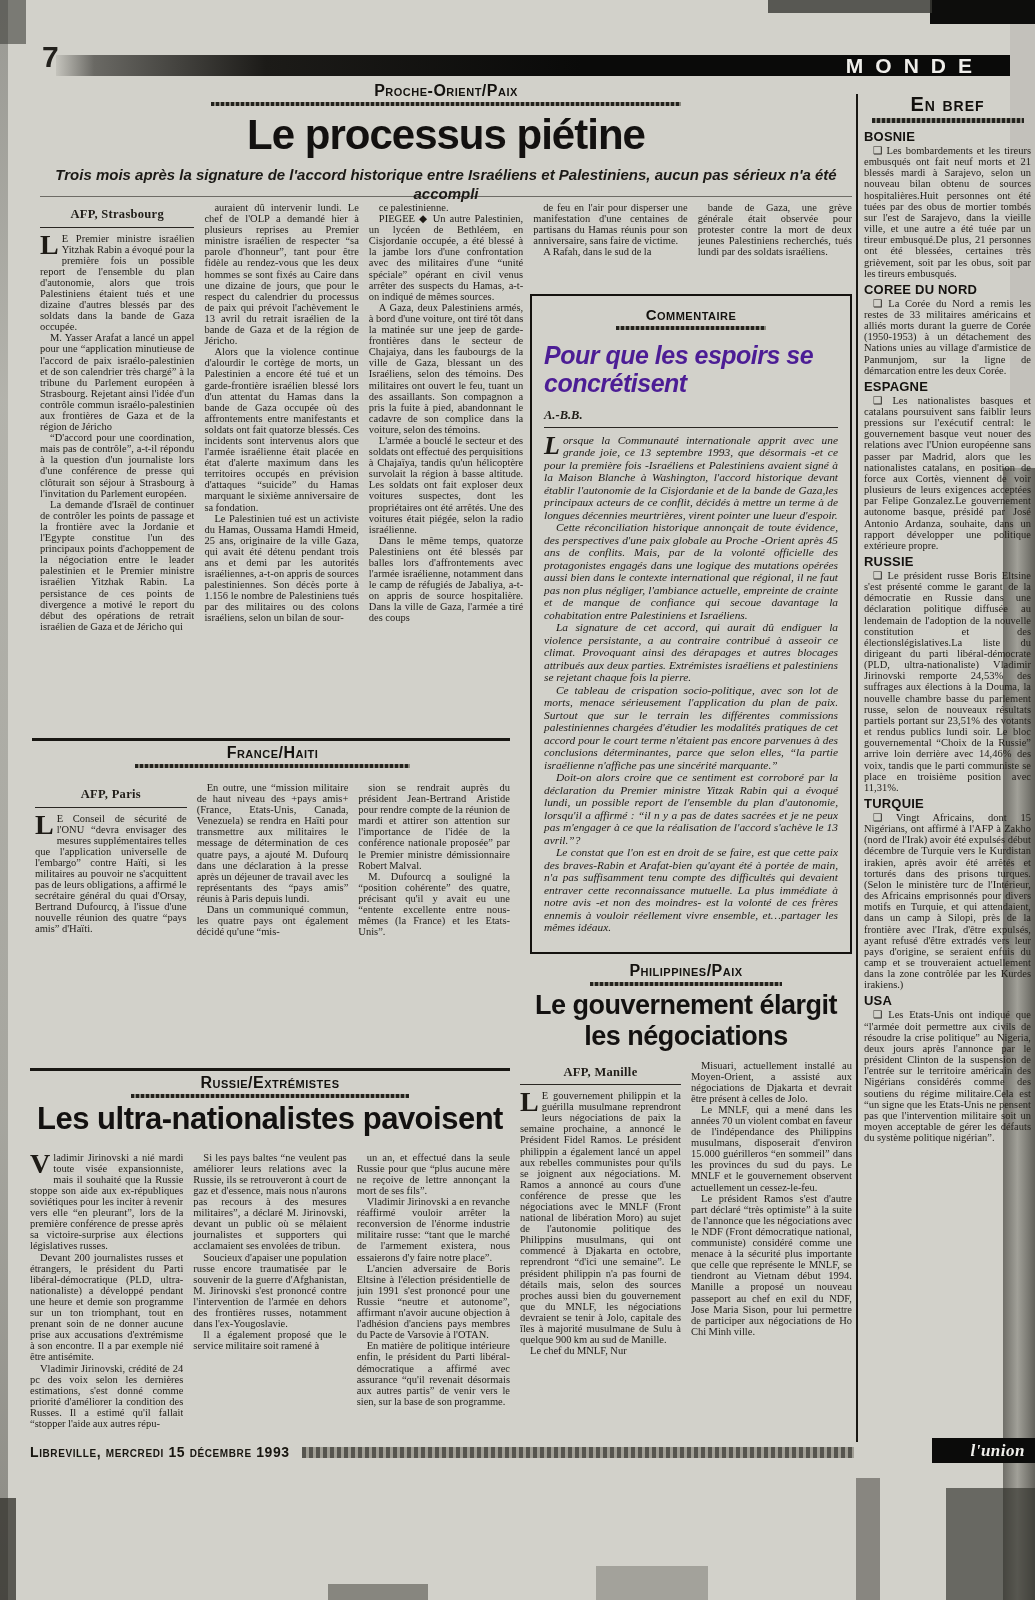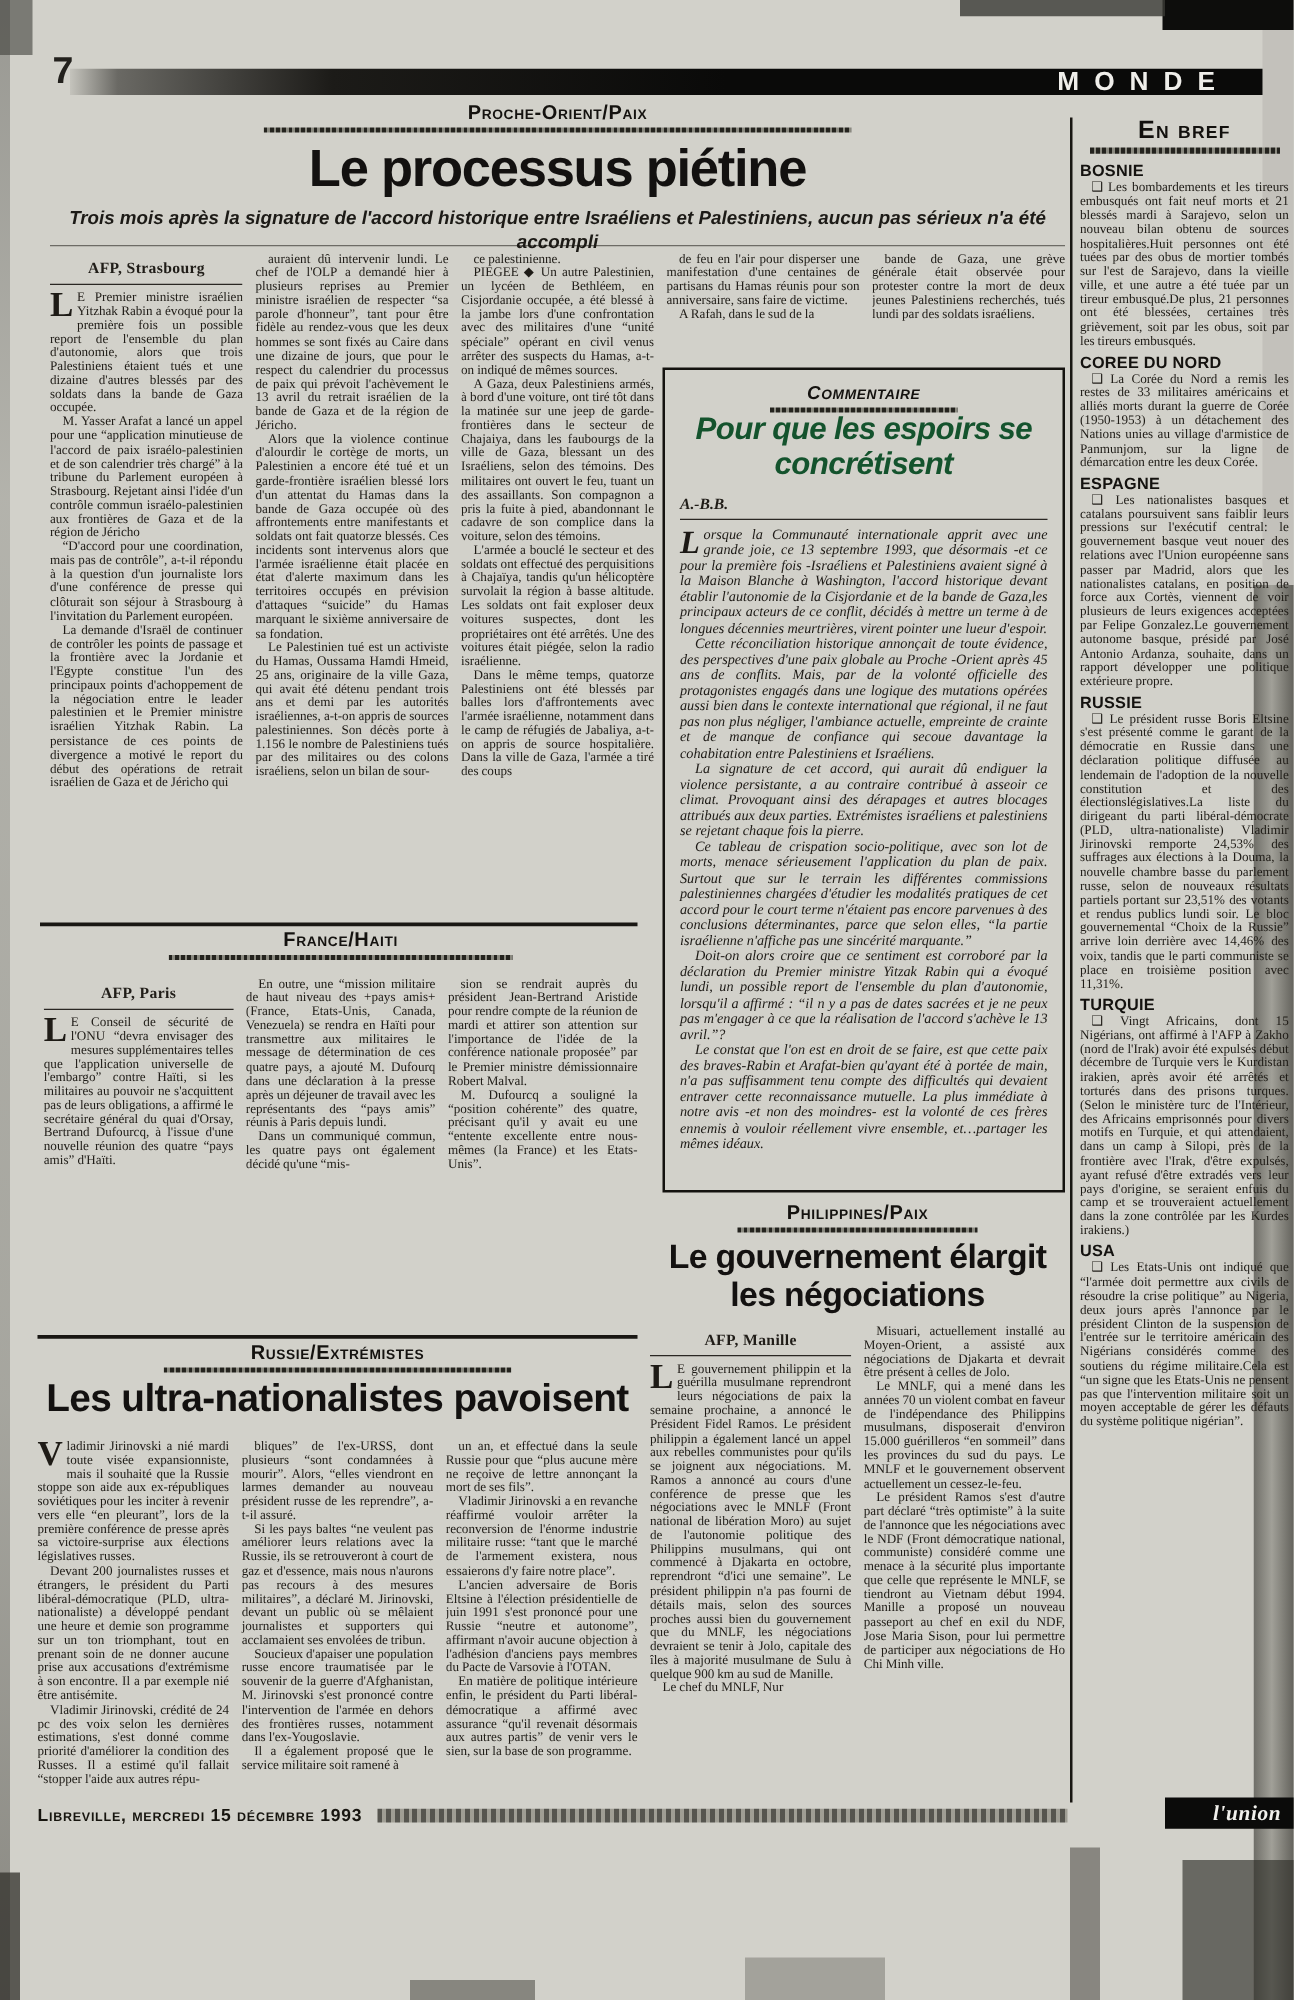--- a/index.html
+++ b/index.html
@@ -40,24 +40,24 @@
   .dc p:first-child::first-letter{float:left;font-size:28px;line-height:22px;padding:1px 3px 0 0;font-weight:700}
   .rule{position:absolute;background:#191713}
   
   .po-head{position:absolute;left:40px;top:82px;width:812px;text-align:center}
   .po-head h1{font:700 42px/1.05 "Liberation Sans",sans-serif;letter-spacing:-1px;color:#131110;margin-top:7px}
   .po-head .subtitle{font:italic 700 15px/1.25 "Liberation Sans",sans-serif;color:#1c1a16;margin-top:9px}
   .po-cols{position:absolute;left:40px;top:202px;width:812px;height:534px}
   
   .commentaire{position:absolute;left:530px;top:294px;width:322px;height:660px;
     border:2px solid #14120f;padding:10px 12px;overflow:hidden}
-  .commentaire .kicker{font-size:15px;font-style:italic}
+  .commentaire .kicker{font-size:15px;}
   .commentaire .kicker-bar{width:150px}
-  .commentaire h2{font:italic 700 25px/1.1 "Liberation Sans",sans-serif;text-align:center;
-    letter-spacing:-.5px;color:#14532d;}
+  .commentaire h2{font:italic 700 25px/1.1 "Liberation Sans",sans-serif;text-align:left;
+    letter-spacing:-.5px;color:#4c1d95;margin-top:12px}
   .commentaire .byline{font:italic 700 12.5px/1 "Liberation Serif",serif;padding:12px 0 5px;
     border-bottom:1px solid #2a2723;margin-bottom:6px}
   .c-body p{font:italic 400 11.4px/12.5px "Liberation Serif",serif;text-align:justify;text-indent:12px;color:#1c1915}
   .c-body p:first-child{text-indent:0}
   .c-body p:first-child::first-letter{float:left;font-size:26px;line-height:21px;padding:1px 3px 0 0;font-weight:700}
   
   .section h2{font:700 33px/1.12 "Liberation Sans",sans-serif;letter-spacing:-.5px;text-align:center;color:#131110;margin-top:4px}
   .fh{position:absolute;left:35px;top:744px;width:475px}
   .fh .cols{margin-top:14px;height:202px}
   .ru{position:absolute;left:30px;top:1074px;width:480px}
@@ -197,21 +197,20 @@
       <span class="kicker-bar"></span>
     </div>
     <h2>Les ultra-nationalistes pavoisent</h2>
     <div class="cols">
       <div class="col body dc">
           <p>Vladimir Jirinovski a nié mardi toute visée expansionniste, mais il souhaité que la Russie stoppe son aide aux ex-républiques soviétiques pour les inciter à revenir vers elle “en pleurant”, lors de la première conférence de presse après sa victoire-surprise aux élections législatives russes.</p>
           <p>Devant 200 journalistes russes et étrangers, le président du Parti libéral-démocratique (PLD, ultra-nationaliste) a développé pendant une heure et demie son programme sur un ton triomphant, tout en prenant soin de ne donner aucune prise aux accusations d'extrémisme à son encontre. Il a par exemple nié être antisémite.</p>
           <p>Vladimir Jirinovski, crédité de 24 pc des voix selon les dernières estimations, s'est donné comme priorité d'améliorer la condition des Russes. Il a estimé qu'il fallait “stopper l'aide aux autres répu-</p>
         </div>
       <div class="col body">
-          <p>bliques” de l'ex-URSS, dont plusieurs “sont condamnées à mourir”. Alors, “elles viendront en larmes demander au nouveau président russe de les reprendre”, a-t-il assuré.</p>
           <p>Si les pays baltes “ne veulent pas améliorer leurs relations avec la Russie, ils se retrouveront à court de gaz et d'essence, mais nous n'aurons pas recours à des mesures militaires”, a déclaré M. Jirinovski, devant un public où se mêlaient journalistes et supporters qui acclamaient ses envolées de tribun.</p>
           <p>Soucieux d'apaiser une population russe encore traumatisée par le souvenir de la guerre d'Afghanistan, M. Jirinovski s'est prononcé contre l'intervention de l'armée en dehors des frontières russes, notamment dans l'ex-Yougoslavie.</p>
           <p>Il a également proposé que le service militaire soit ramené à</p>
         </div>
       <div class="col body">
           <p>un an, et effectué dans la seule Russie pour que “plus aucune mère ne reçoive de lettre annonçant la mort de ses fils”.</p>
           <p>Vladimir Jirinovski a en revanche réaffirmé vouloir arrêter la reconversion de l'énorme industrie militaire russe: “tant que le marché de l'armement existera, nous essaierons d'y faire notre place”.</p>
           <p>L'ancien adversaire de Boris Eltsine à l'élection présidentielle de juin 1991 s'est prononcé pour une Russie “neutre et autonome”, affirmant n'avoir aucune objection à l'adhésion d'anciens pays membres du Pacte de Varsovie à l'OTAN.</p>
           <p>En matière de politique intérieure enfin, le président du Parti libéral-démocratique a affirmé avec assurance “qu'il revenait désormais aux autres partis” de venir vers le sien, sur la base de son programme.</p>
         </div>

